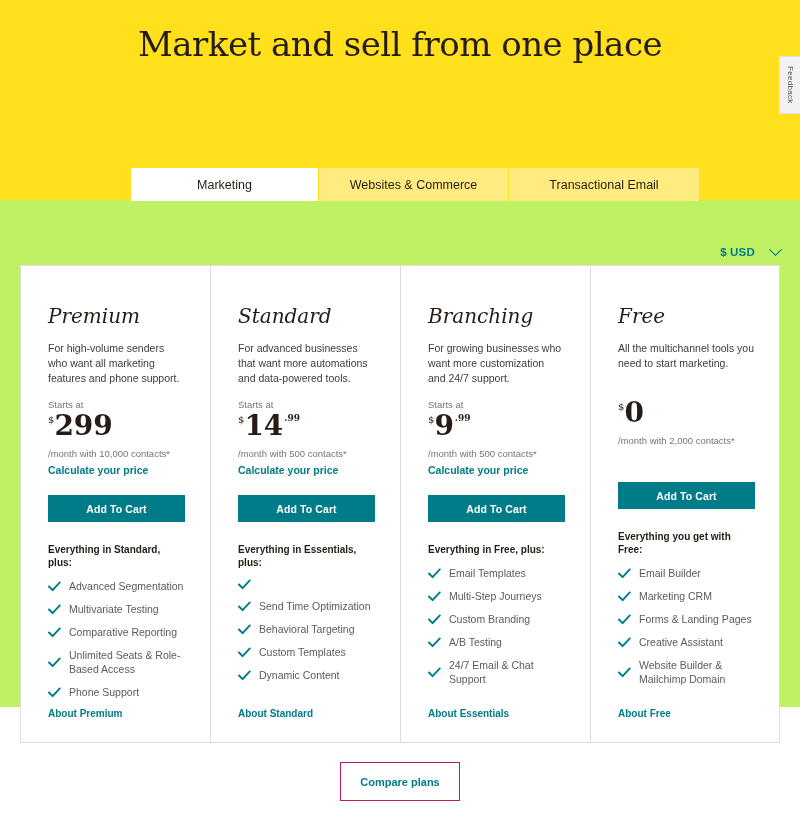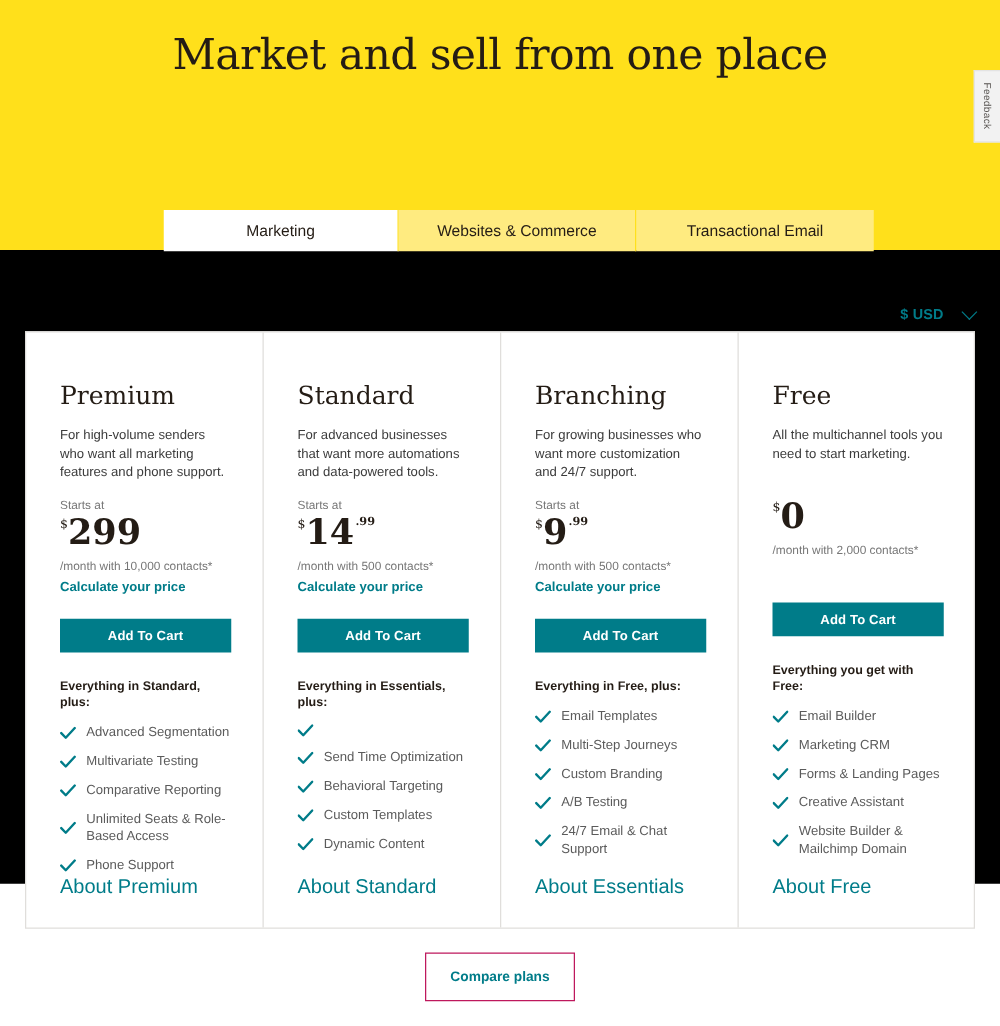--- a/index.html
+++ b/index.html
@@ -3,21 +3,21 @@
 <meta charset="utf-8">
 <style>
   * { box-sizing: border-box; margin: 0; padding: 0; }
   html, body {
     width: 800px;
     height: 821px;
     background: #ffffff;
     font-family: "Liberation Sans", sans-serif;
     overflow: hidden;
   }
-  .page { position: relative; width: 800px; height: 707px; background:#000000; }
+  .page { position: relative; width: 800px; height: 707px; background:#bef264; }
 
   
   .hero {
     position: absolute; left: 0; top: 0; width: 800px; height: 200px;
     background: #FFE01B;
   }
   .hero-title {
     position: absolute; left: 0; top: 22px; width: 800px;
     text-align: center;
     font-family: "DejaVu Serif", "Liberation Serif", serif;
@@ -102,20 +102,21 @@
     padding: 37px 26px 0 27px;
     position: relative;
   }
   .plan:last-child { border-right: none; }
 
   .plan-name {
     font-family: "DejaVu Serif", "Liberation Serif", serif;
     font-size: 20px; font-weight: 400; color: #241C15;
     line-height: 26px;
     margin-bottom: 12px;
+    font-style: italic;
   }
   .plan-desc {
     font-size: 10.5px; line-height: 15px; color: #3C3C3C;
     min-height: 45px;
     margin-bottom: 13px;
   }
   .starts-at { font-size: 9.5px; color: #767676; line-height: 12px; margin-bottom: 1px; }
   .starts-at.hidden { visibility: hidden; }
   .price-row {
     display: flex; align-items: flex-start;
@@ -168,21 +169,21 @@
     flex: 0 0 16px;
     width: 16px;
     margin-right: 5px;
     display: flex; align-items: center; justify-content: flex-start;
   }
   .feat-check svg { display: block; }
   .feat-text { flex: 1; }
 
   .about-link {
     position: absolute; left: 27px; bottom: 23px;
-    font-size: 16px; font-weight: normal; color: #007C89;
+    font-size: 10px; font-weight: bold; color: #007C89;
     text-decoration: none; cursor: pointer; text-align: center;
   }
 
   
   .compare-btn {
     position: absolute; left: 340px; top: 762px;
     width: 120px; height: 39px;
     background: #ffffff;
     border: 1px solid #be185d;
     color: #007C89;

